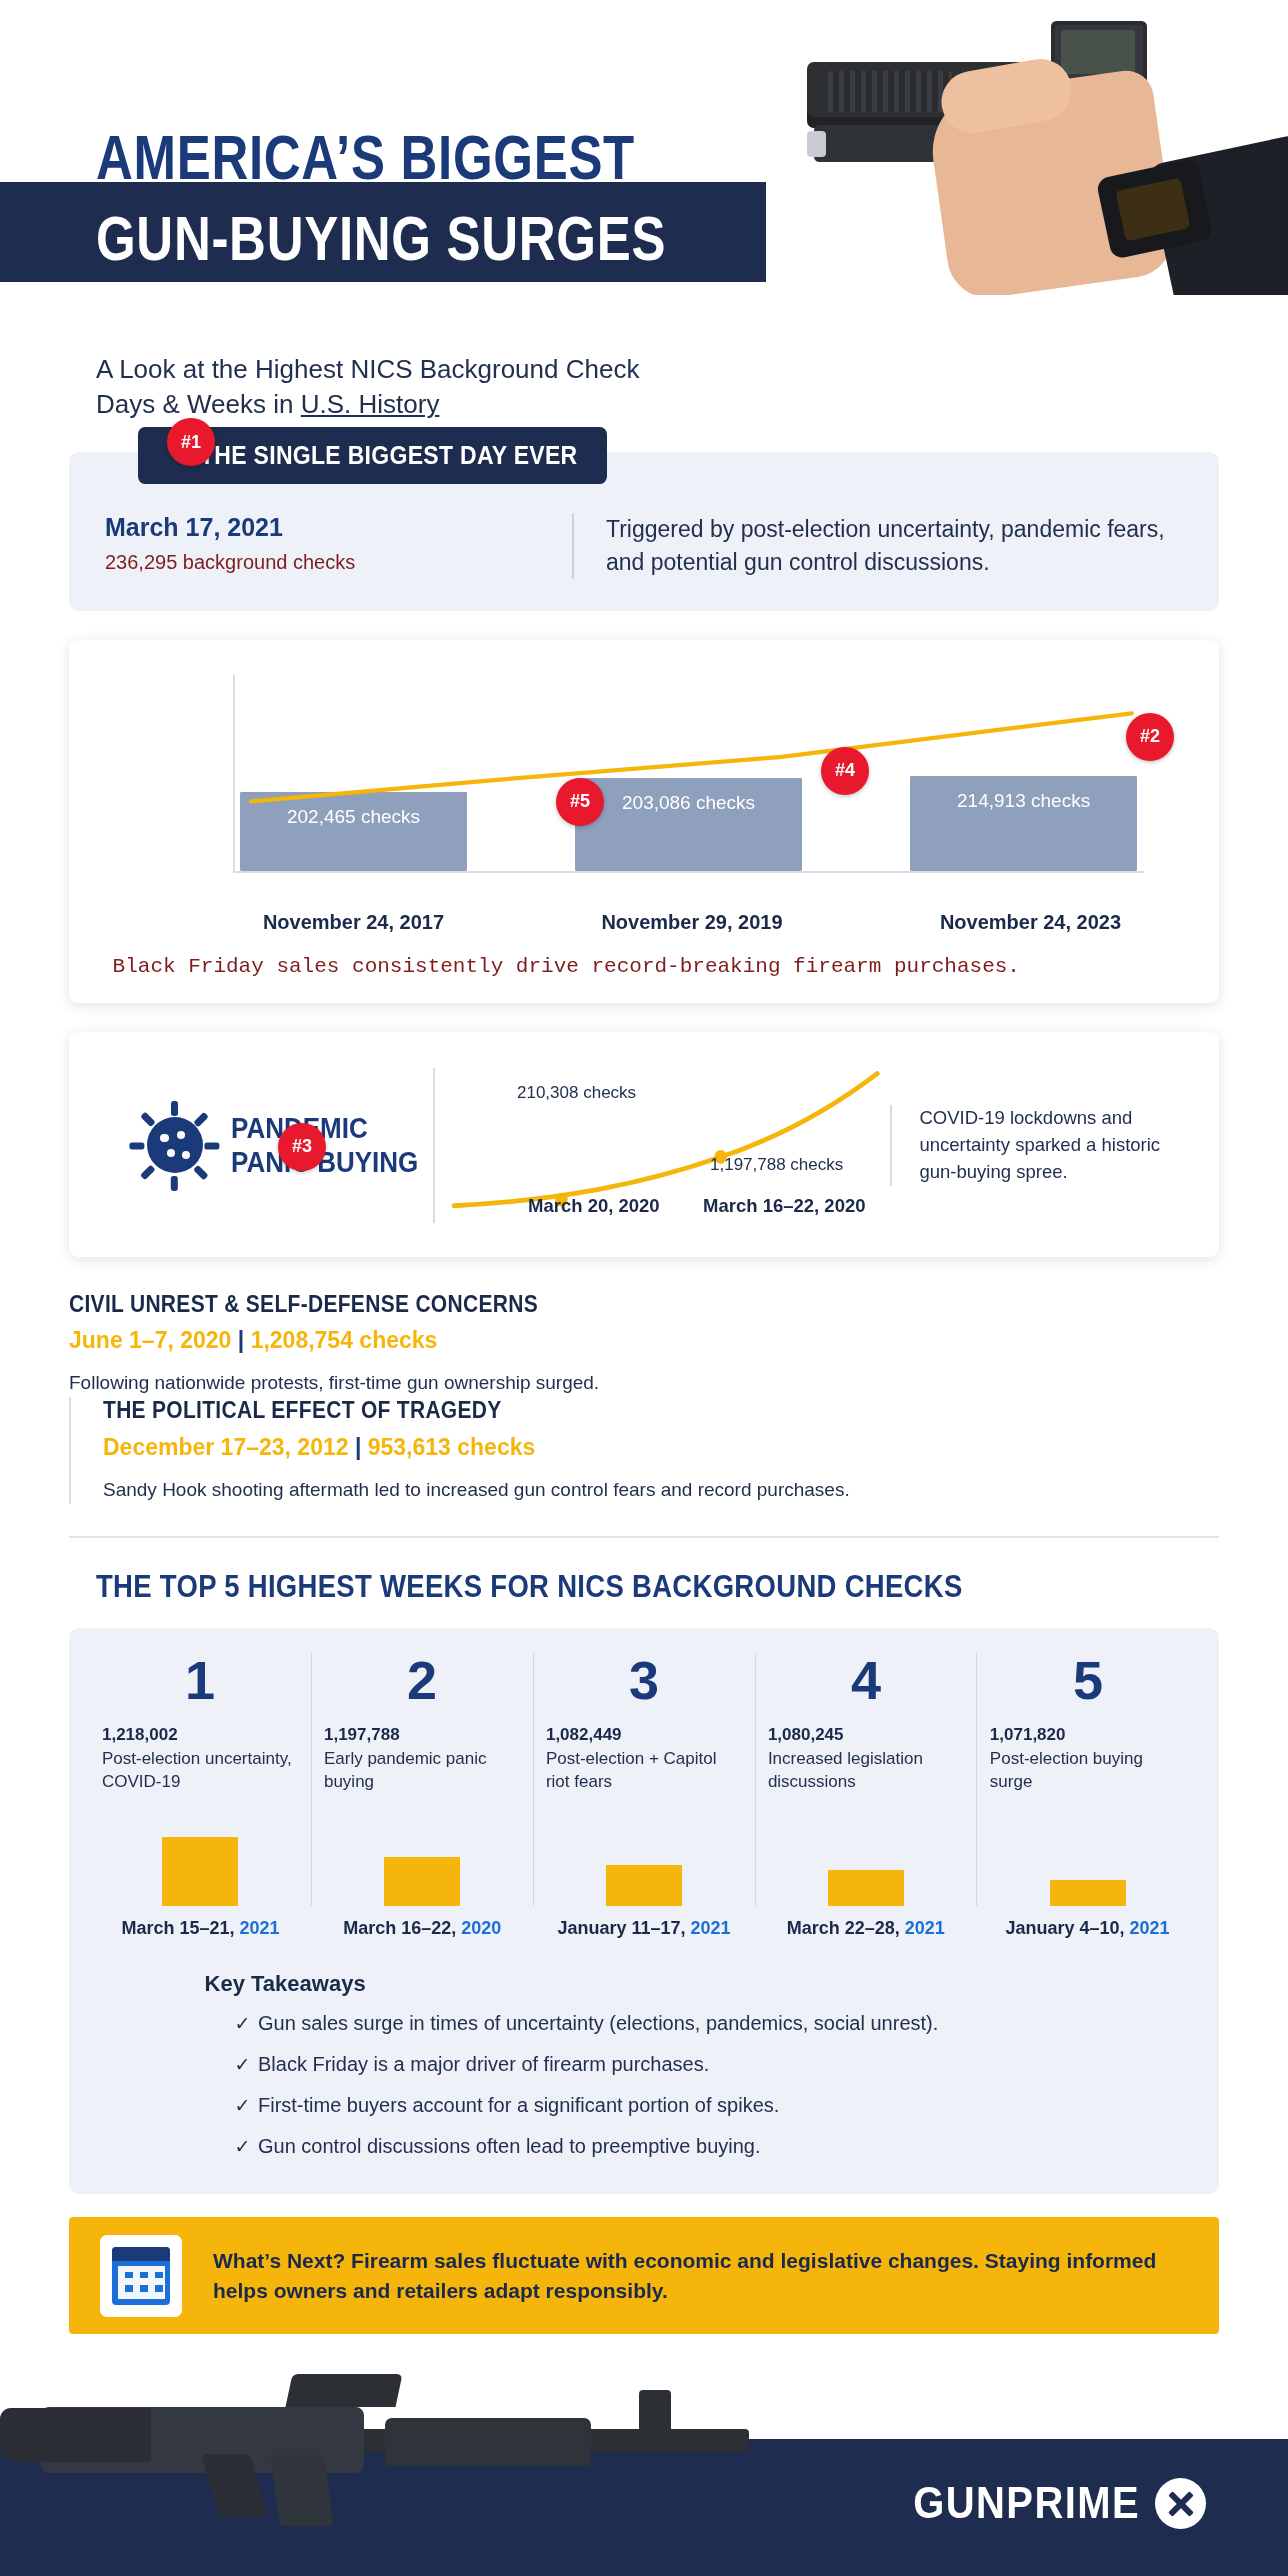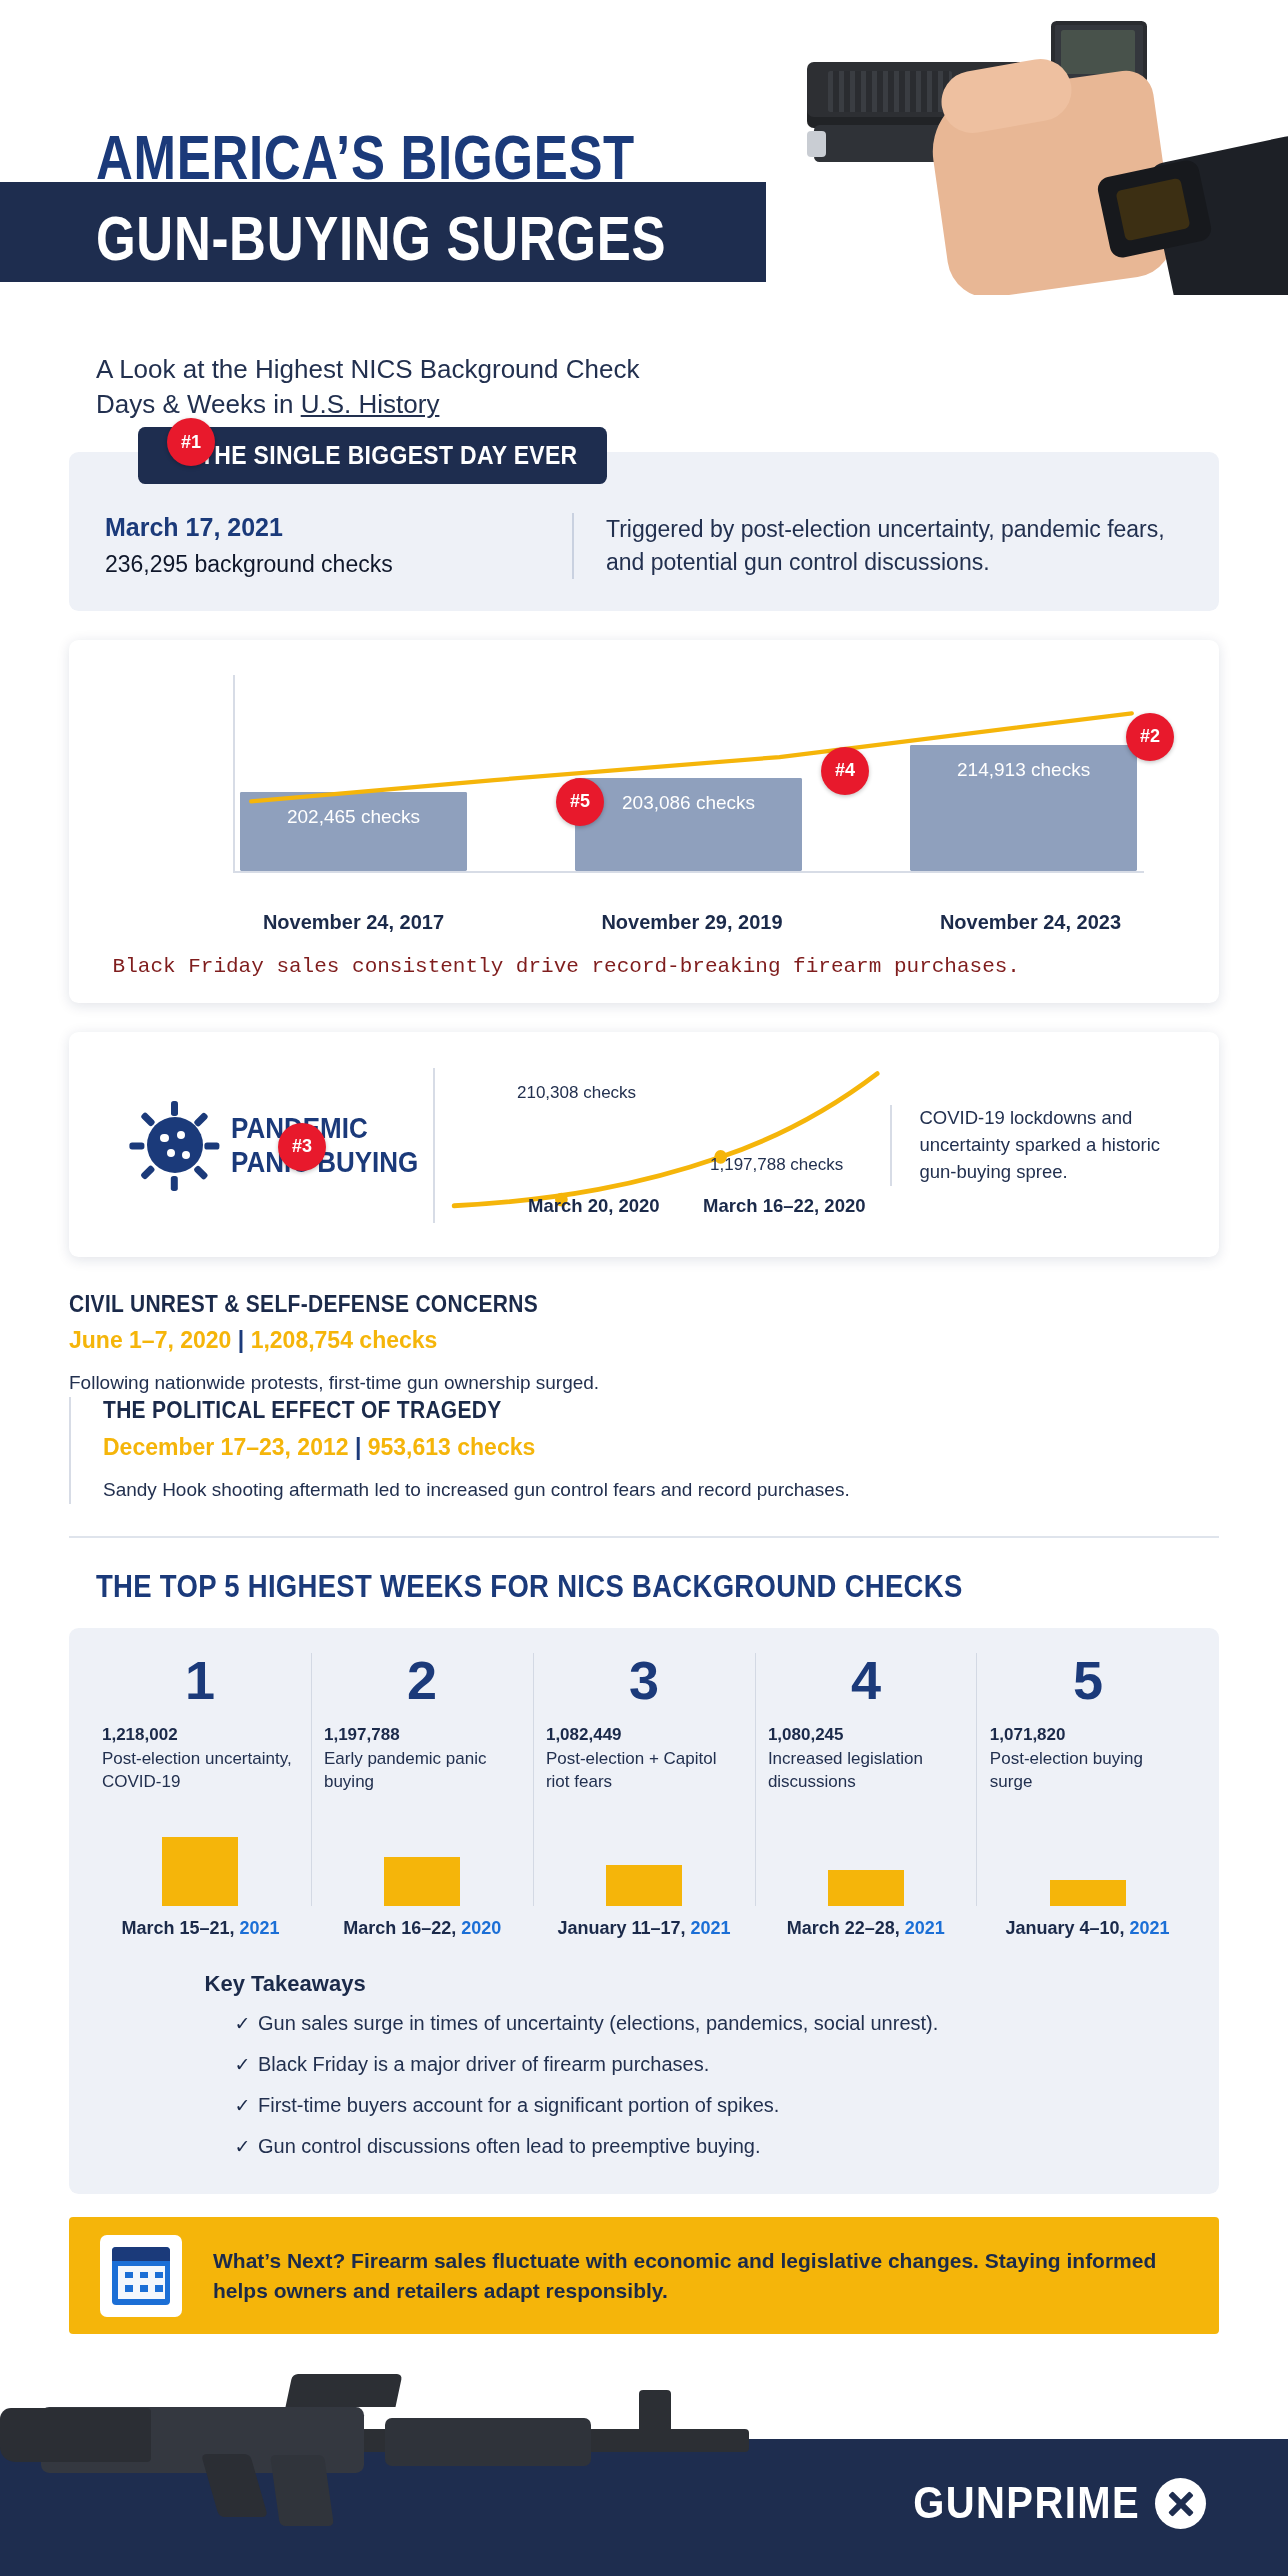--- a/index.html
+++ b/index.html
@@ -119,21 +119,21 @@
     background:#e8192c; color:#fff;
     display:flex; align-items:center; justify-content:center;
     font-size: 18px; font-weight: bold;
     box-shadow: 0 1.4px 4.1px rgba(0,0,0,.25);
     z-index: 5;
   }
   .sec1 .badge { left: 98px; top: -34px; }
   .sec1-body { display:flex; margin-top: 20.6px; }
   .sec1-left { width: 467px; padding-right: 27.5px; }
   .sec1-date { font-size: 25px; font-weight: bold; color:#1b3a7a; margin-bottom: 9.6px;}
-  .sec1-checks { font-size: 23px; color:#0f172a; }
+  .sec1-checks { font-size: 20px; color:#7f1d1d; }
   .sec1-right {
     flex:1; border-left: 2.1px solid #c9d1e0; padding-left: 32px;
     font-size: 23px; line-height: 1.45; color:#22304f;
   }
 
   
   .card {
     margin: 29px 69px 0 69px;
     background: #ffffff;
     border-radius: 9.6px;
@@ -288,21 +288,21 @@
     </div>
   </div>
 
   <div class="card">
     <div class="bf-chart">
       <div class="bf-axis-y"></div>
       <div class="bf-axis-x"></div>
       <div class="bf-bars">
         <div class="bf-bar" id="bf-bar-0" style="height: 79px;">202,465  checks</div>
         <div class="bf-bar" id="bf-bar-1" style="height: 93px;">203,086 checks</div>
-        <div class="bf-bar" id="bf-bar-2" style="height: 126px;">214,913 checks</div>
+        <div class="bf-bar" id="bf-bar-2" style="height: 95px;">214,913 checks</div>
       </div>
       <svg class="bf-line" viewBox="0 0 1500 270" preserveAspectRatio="none">
         <polyline points="30,185 430,150 900,112 1480,40" fill="none" stroke="#f5b50a" stroke-width="7" stroke-linecap="round"></polyline>
       </svg>
       <div class="badge bf-badge-5">#5</div>
       <div class="badge bf-badge-4">#4</div>
       <div class="badge bf-badge-2">#2</div>
     </div>
     <div class="bf-labels">
       <span>November 24, 2017</span>

